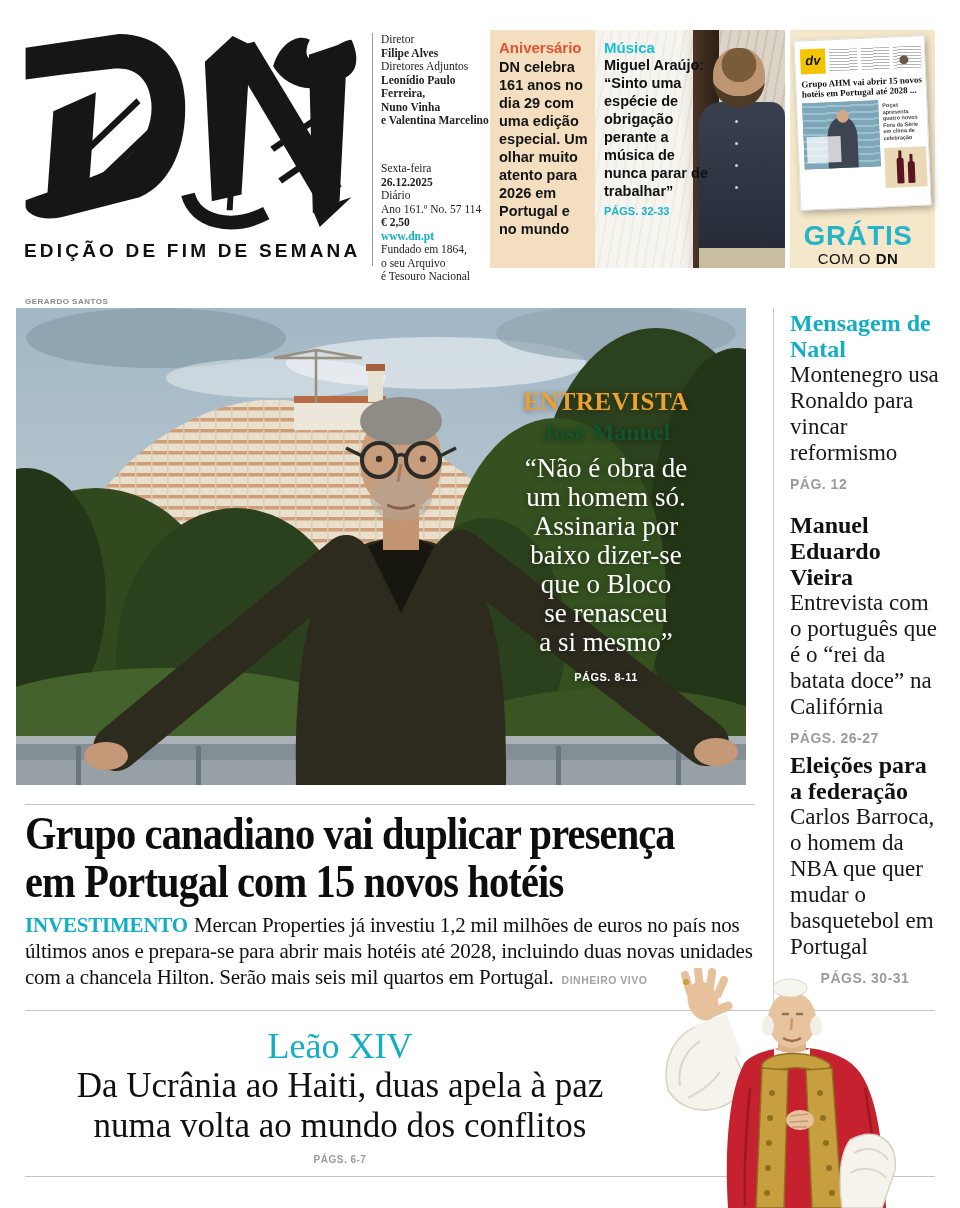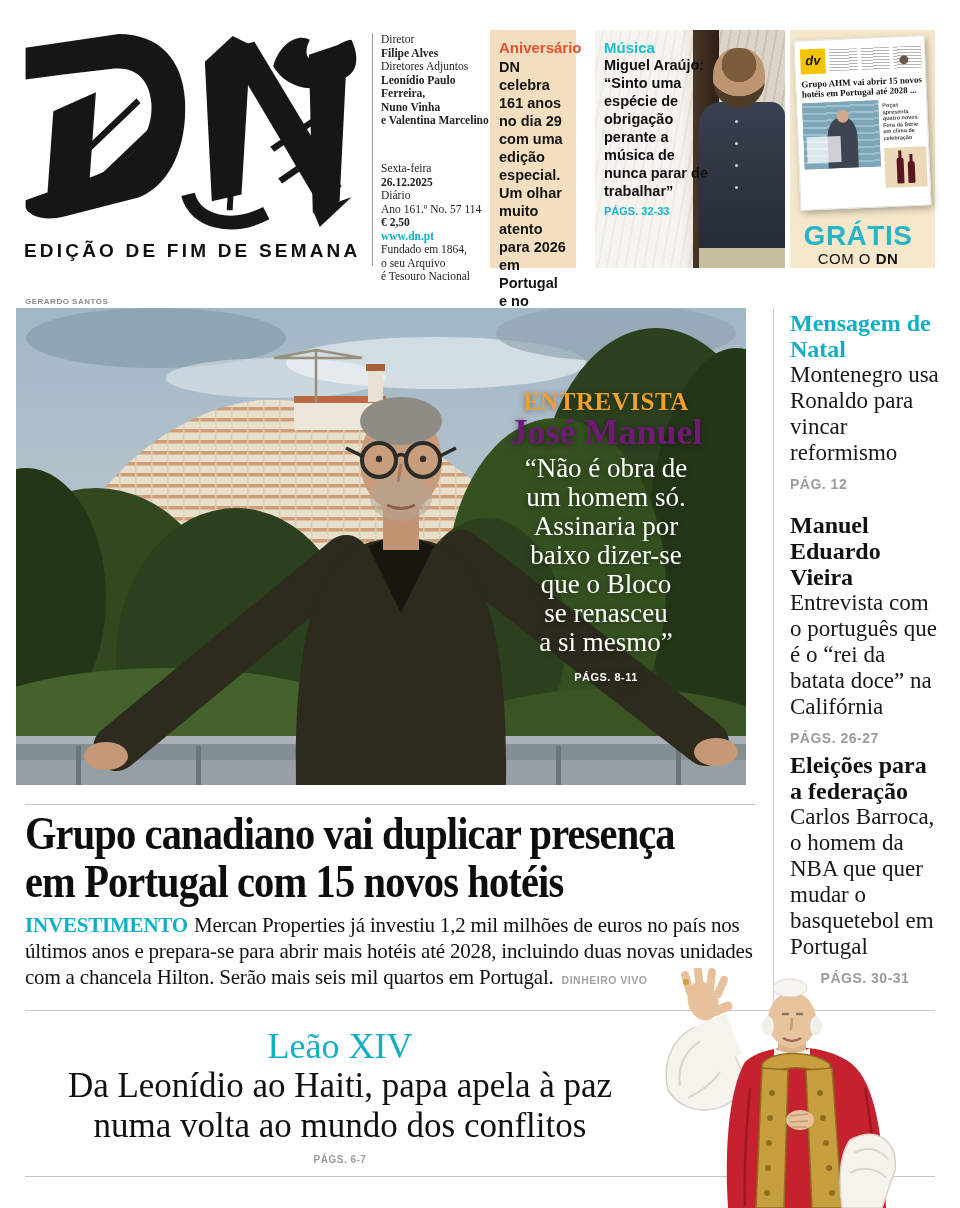--- a/index.html
+++ b/index.html
@@ -10,21 +10,21 @@
   
   .dn-logo { left:22px; top:26px; }
   .edition-line { left:24px; top:240px; font-size:19px; font-weight:bold; letter-spacing:3.2px; color:#111; }
   .mast-vline { left:372px; top:33px; width:1px; height:233px; background:#9b9b9b; }
   .staff-block { left:381px; top:33px; width:110px; font-family:"Liberation Serif",serif; font-size:11.5px; line-height:13.5px; color:#222; }
   .issue-block { left:381px; top:162px; width:110px; font-family:"Liberation Serif",serif; font-size:11.5px; line-height:13.5px; color:#222; }
   .b { font-weight:bold; }
   .teal-t { color:#0fb0c6; font-weight:bold; }
 
   
-  .box-aniv { left:490px; top:30px; width:86px; height:238px; background:#f3dfc0; padding:9px 7px 0 9px; }
+  .box-aniv { left:490px; top:30px; width:105px; height:238px; background:#f3dfc0; padding:9px 7px 0 9px; }
   .box-aniv .kicker { color:#e4512f; font-weight:bold; font-size:15px; margin-bottom:2px; }
   .box-aniv .body { color:#141414; font-weight:bold; font-size:14.5px; line-height:18px; }
 
   .box-musica { left:595px; top:30px; width:190px; height:238px; overflow:hidden;
      background:repeating-linear-gradient(100deg,#ece7dc 0 7px,#dcd4c4 7px 9px); }
   .mus-shade { left:0; top:0; width:100%; height:100%; background:linear-gradient(90deg,rgba(255,255,255,.55) 0 45%,rgba(120,100,80,.15) 60%); }
   .mus-frame { left:98px; top:0; width:26px; height:238px; background:linear-gradient(90deg,#4a3627,#2c1f15); }
   .mus-man-head { left:118px; top:18px; width:52px; height:60px; border-radius:45% 45% 48% 48%; background:radial-gradient(circle at 50% 28%,#7a5c3a 0 34%,#bd9671 35% 62%,#4e3b28 63%); }
   .mus-man-body { left:104px; top:72px; width:86px; height:146px; border-radius:22px 14px 0 0; background:linear-gradient(180deg,#39404f,#262c38); }
   .mus-man-pants { left:104px; top:218px; width:86px; height:20px; background:#c9bda0; }
@@ -54,21 +54,21 @@
   .gratis-wrap { left:0; top:192px; width:136px; text-align:center; }
   .gratis-word { color:#25b4c8; font-weight:bold; font-size:28px; letter-spacing:.5px; line-height:28px; }
   .com-line { color:#111; font-size:15px; letter-spacing:.5px; }
   .com-line .dnb { font-weight:bold; }
 
   
   .photo-credit { left:25px; top:297px; font-size:8px; font-weight:bold; letter-spacing:.5px; color:#8a8a8a; }
   .main-photo { left:16px; top:308px; width:730px; height:477px; overflow:hidden; background:#9fb4c2; }
   .mp-text { position:absolute; left:455px; top:80px; width:270px; text-align:center; text-shadow:0 1px 6px rgba(0,0,0,.45); }
   .mp-kicker { color:#f0a12b; font-family:"Liberation Serif",serif; font-weight:bold; font-size:25px; letter-spacing:.5px; }
-  .mp-name { color:#701a75; font-family:"Liberation Serif",serif; font-weight:bold; font-size:36px; line-height:32px; }
+  .mp-name { color:#14532d; font-family:"Liberation Serif",serif; font-weight:bold; font-size:24px; line-height:32px; }
   .mp-quote { color:#fff; font-family:"Liberation Serif",serif; font-size:27px; line-height:29px; margin-top:6px; }
   .mp-pages { color:#fff; font-weight:bold; font-size:11px; margin-top:14px; letter-spacing:.5px; }
 
   
   .rule { background:#c4c4c4; height:1px; }
   .v-divider { left:773px; top:308px; width:1px; height:695px; background:#cccccc; }
 
   
   .headline { left:25px; top:810px; width:740px; color:#0d0d0d; }
   .headline .hl { font-family:"Liberation Serif",serif; font-weight:bold; font-size:46px; line-height:48px; letter-spacing:-1px; white-space:nowrap; transform:scaleX(.88); transform-origin:left; }
@@ -315,21 +315,21 @@
     <div class="sb-pages">PÁGS. 26-27</div>
   </div>
   <div class="abs sb-item" style="top:752px">
     <div class="sb-kicker">Eleições para a federação</div>
     <div class="sb-title">Carlos Barroca, o homem da NBA que quer mudar o basquetebol em Portugal</div>
     <div class="sb-pages center">PÁGS. 30-31</div>
   </div>
 
   <div class="abs bottom-story z2">
     <div class="bs-kicker">Leão XIV</div>
-    <div class="bs-title">Da Leonídio ao Haiti, papa apela à paz</div>
+    <div class="bs-title">Da Ucrânia ao Haiti, duas apela à paz</div>
     <div class="bs-title">numa volta ao mundo dos conflitos</div>
     <div class="bs-pages">PÁGS. 6-7</div>
   </div>
 
   <div class="abs pope">
     <svg width="270" height="240" viewBox="0 0 270 240">
 
       <path d="M18,122 C8,80 40,48 72,58 L97,115 C82,147 36,152 18,122 Z" fill="#f6f3ec" stroke="#d8d2c4" stroke-width="1.5"></path>
       <path d="M30,118 C26,92 44,70 64,70 M38,130 C50,124 62,116 70,104" stroke="#ddd6c8" stroke-width="2" fill="none"></path>
 

